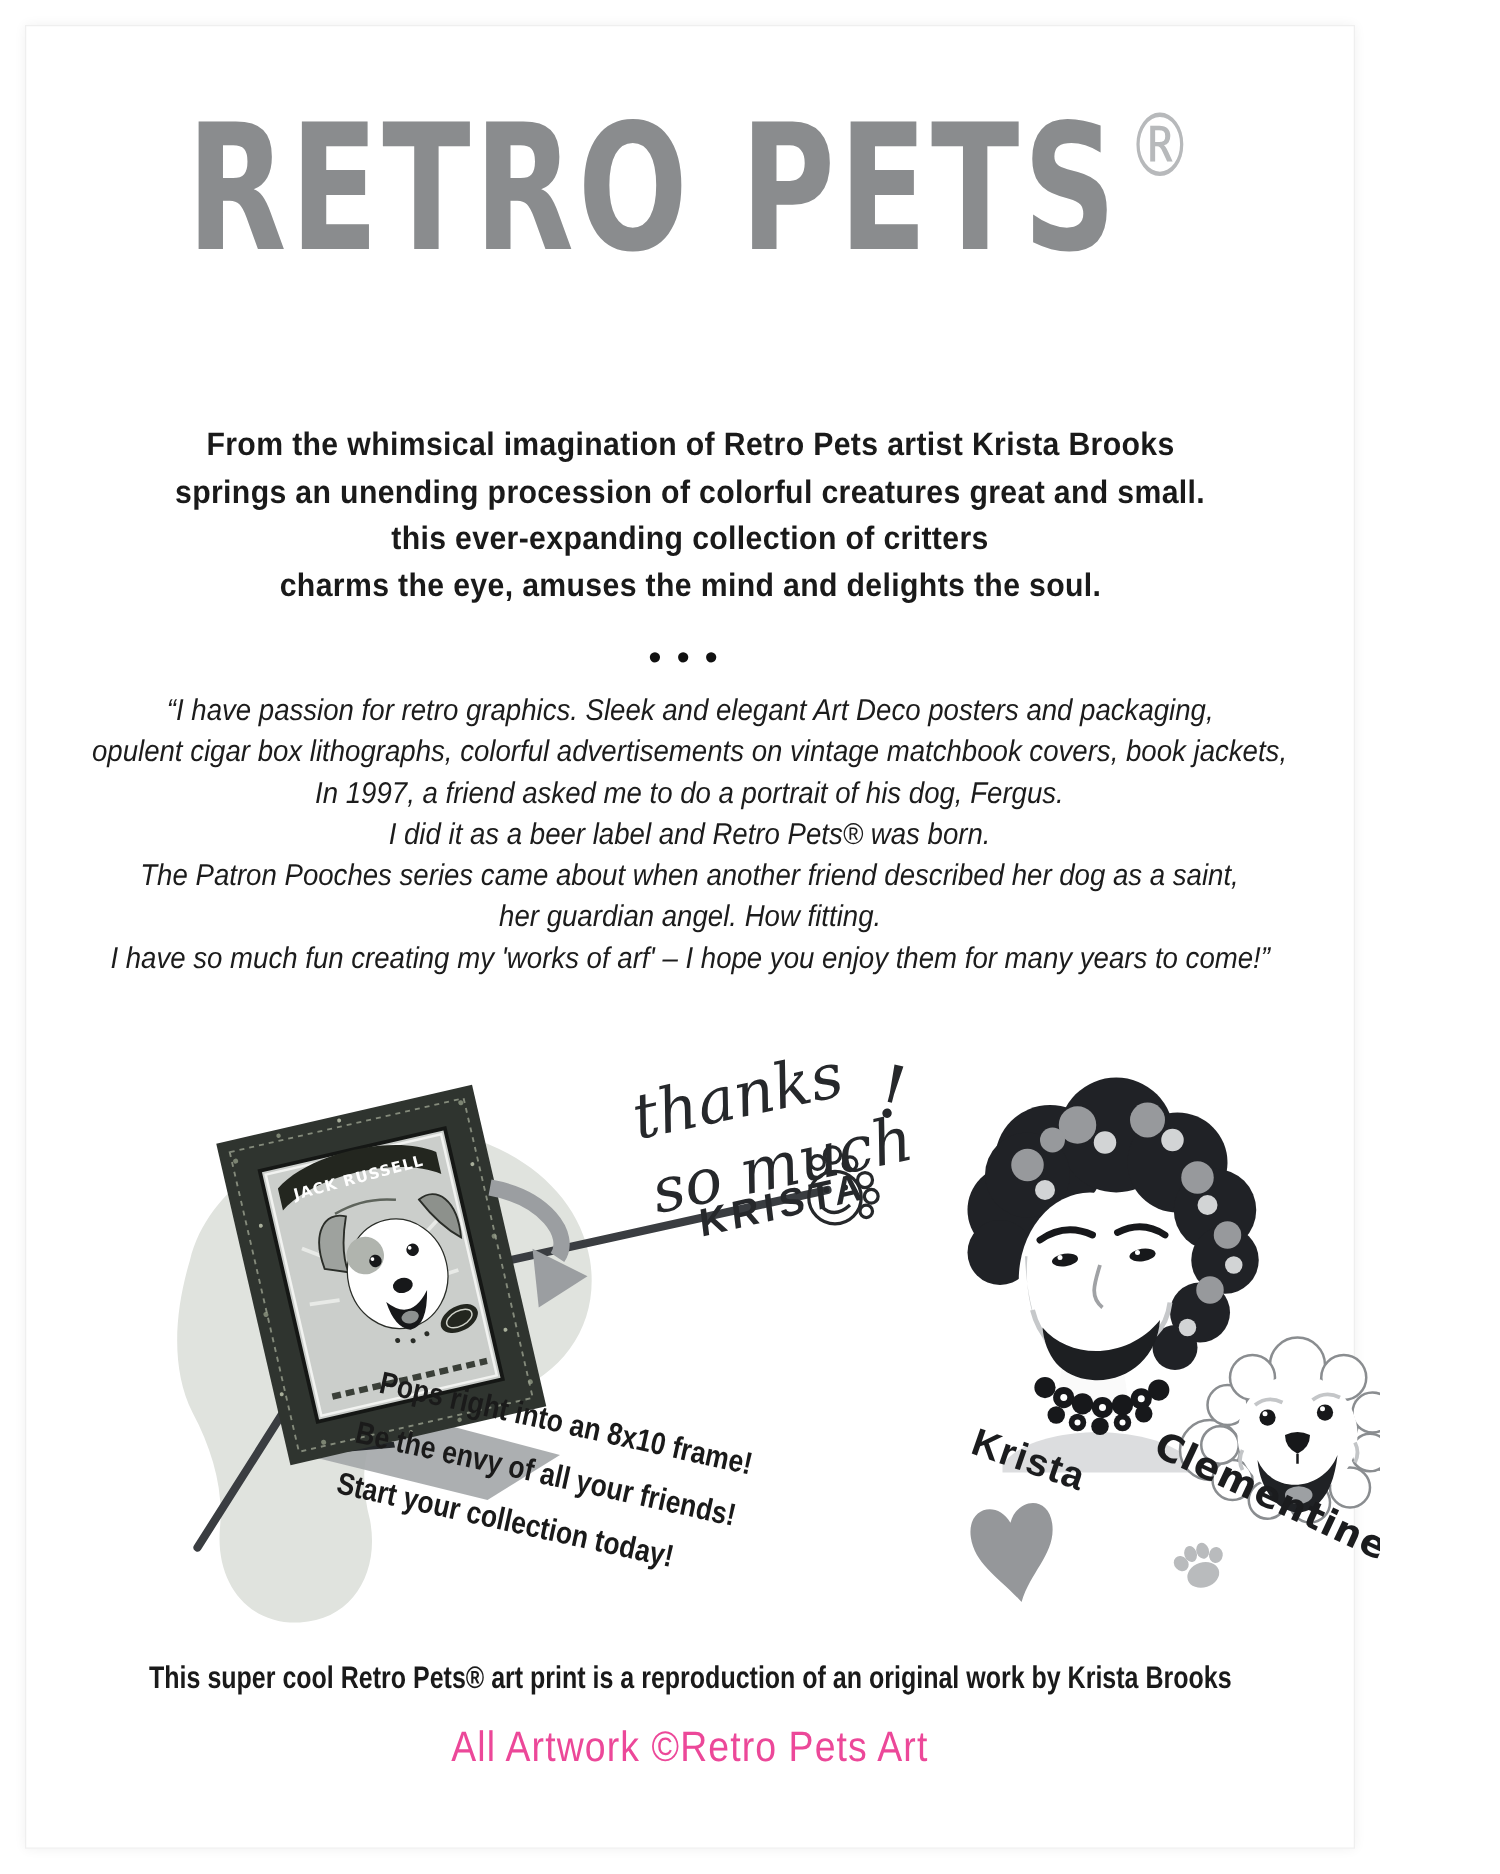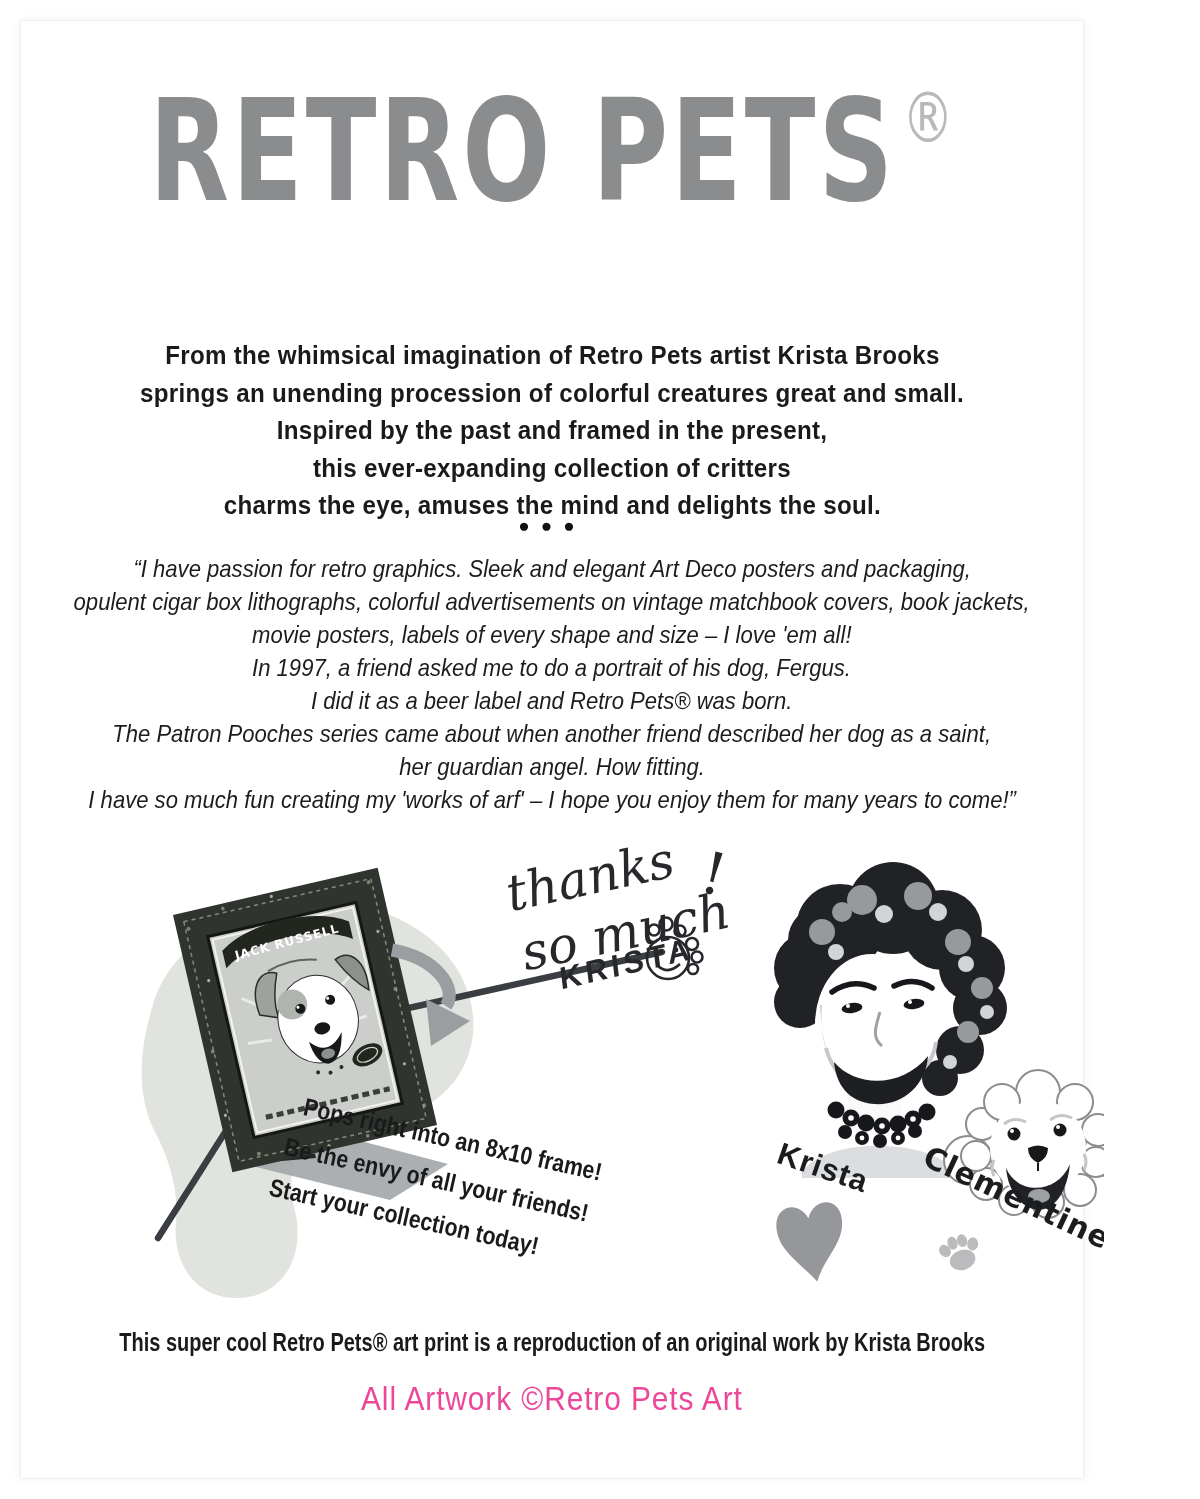--- a/index.html
+++ b/index.html
@@ -64,31 +64,29 @@
 <body>
 
 <div class="page">
   <div class="sheet-edge"></div>
 
   <div class="cblock brand"><span class="sq"><span>RETRO PETS</span><span class="regmark">®</span></span></div>
 
   <div class="cblock intro">
     <div><span class="sq">From the whimsical imagination of Retro Pets artist Krista Brooks</span></div>
     <div><span class="sq">springs an unending procession of colorful creatures great and small.</span></div>
-    <div><span class="sq">Inspired by the past and framed in the present,</span></div>
     <div><span class="sq">this ever-expanding collection of critters</span></div>
     <div><span class="sq">charms the eye, amuses the mind and delights the soul.</span></div>
   </div>
 
   <div class="cblock dots">●●●</div>
 
   <div class="cblock quote">
     <div><span class="sq">“I have passion for retro graphics. Sleek and elegant Art Deco posters and packaging,</span></div>
     <div><span class="sq">opulent cigar box lithographs, colorful advertisements on vintage matchbook covers, book jackets,</span></div>
-    <div><span class="sq">movie posters, labels of every shape and size – I love 'em all!</span></div>
     <div><span class="sq">In 1997, a friend asked me to do a portrait of his dog, Fergus.</span></div>
     <div><span class="sq">I did it as a beer label and Retro Pets® was born.</span></div>
     <div><span class="sq">The Patron Pooches series came about when another friend described her dog as a saint,</span></div>
     <div><span class="sq">her guardian angel. How fitting.</span></div>
     <div><span class="sq">I have so much fun creating my 'works of arf' – I hope you enjoy them for many years to come!”</span></div>
   </div>
 
   <svg width="1200" height="500" viewBox="0 830 1200 500" style="top:830px">
 
     <path fill="#e0e3de" d="M152 1008 C168 942 248 898 330 902 C402 906 462 948 472 1008 C480 1058 452 1102 398 1118

